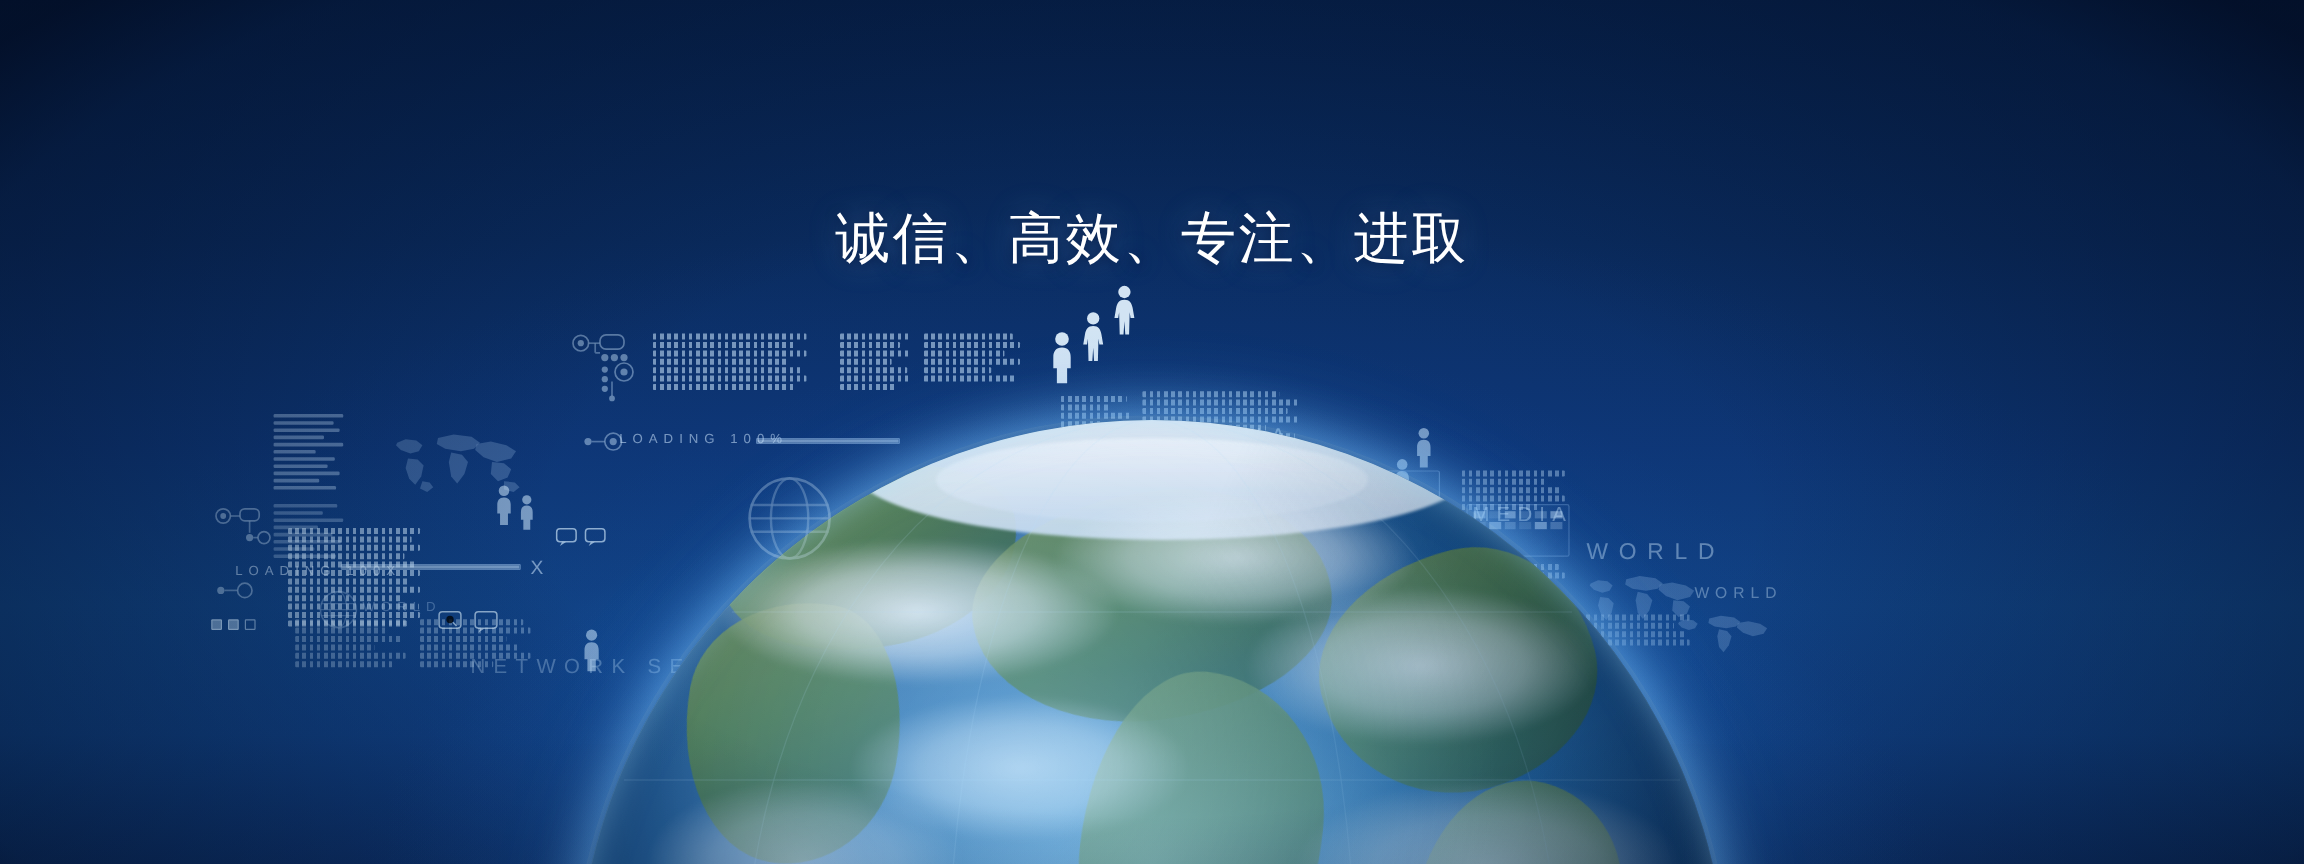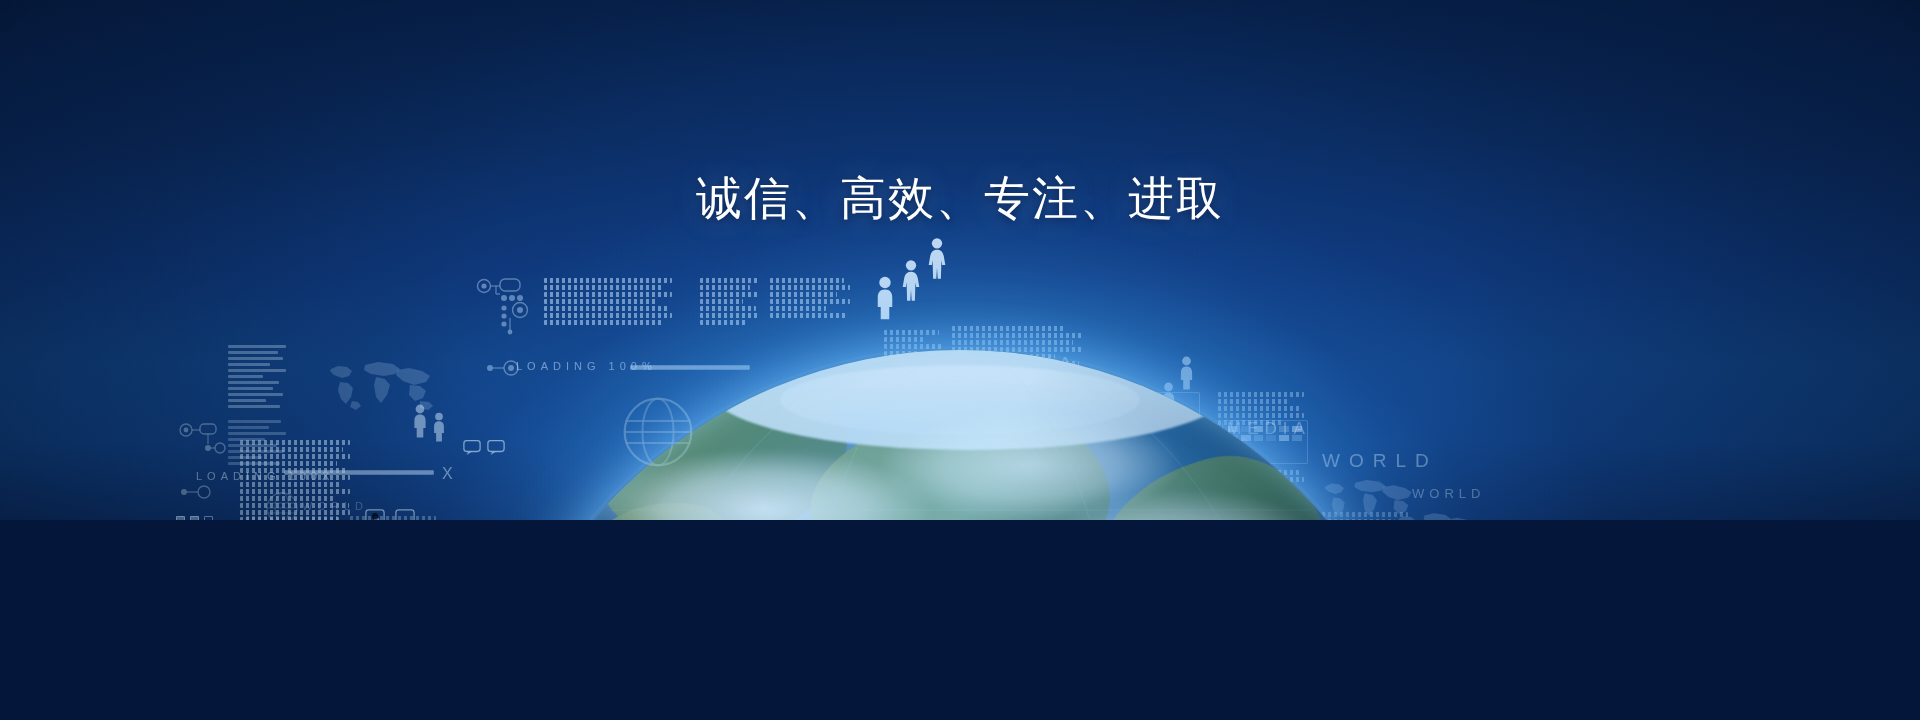--- a/index.html
+++ b/index.html
@@ -1,20 +1,20 @@
 <!DOCTYPE html>
 <html><head>
 <meta charset="utf-8">
 <style>
   * { margin:0; padding:0; box-sizing:border-box; }
   html,body { width:1920px; height:720px; overflow:hidden; background:#04163a; }
   body { font-family:"Liberation Sans", sans-serif; }
 
   #stage {
-    position:relative; width:1920px; height:520px; overflow:hidden;
+    position:relative; width:1920px; height:720px; overflow:hidden;
     background:
       radial-gradient(ellipse 900px 520px at 50% 108%, rgba(120,200,255,0.55) 0%, rgba(60,150,235,0.30) 32%, rgba(20,70,150,0.10) 58%, rgba(0,0,0,0) 75%),
       radial-gradient(ellipse 1400px 760px at 50% 100%, rgba(40,120,210,0.55) 0%, rgba(18,62,138,0.30) 45%, rgba(0,0,0,0) 72%),
       linear-gradient(180deg, #07234f 0%, #0a2b5e 28%, #0d3573 52%, #10427f 70%, #0f3f7d 85%, #0b2d5e 100%);
   }
 
   
   .glow-core {
     position:absolute; left:50%; top:100%; transform:translate(-50%,-50%);
     width:1300px; height:900px; pointer-events:none;

